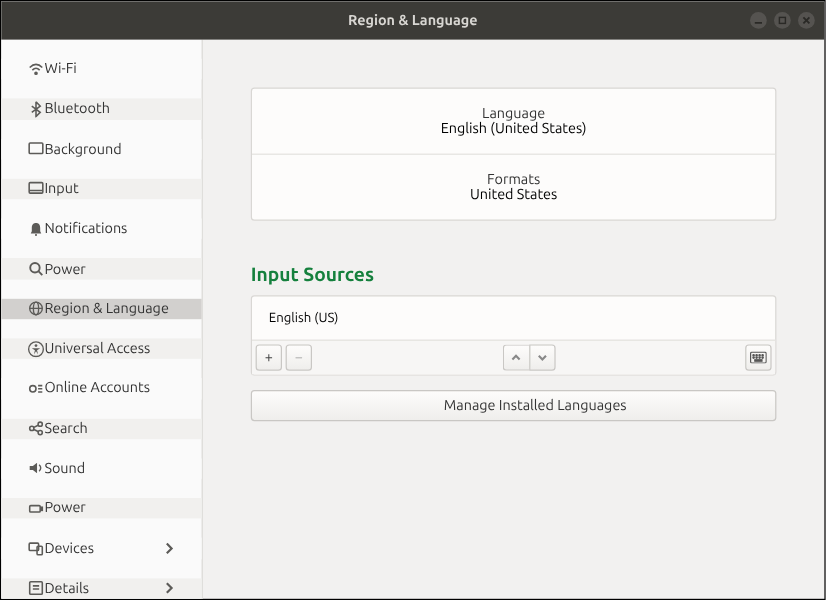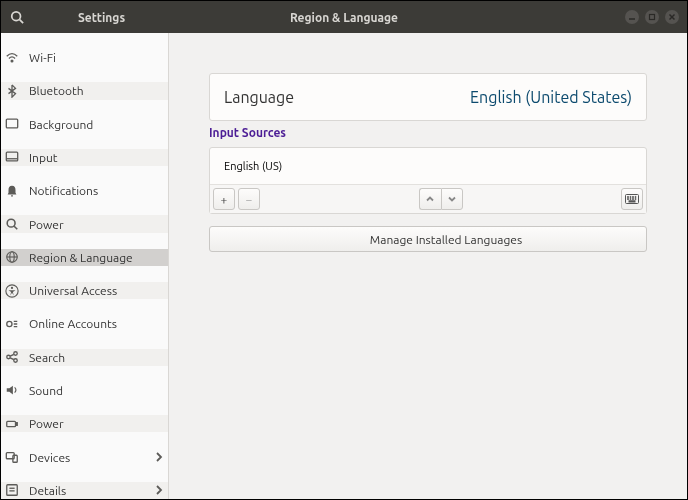--- a/index.html
+++ b/index.html
@@ -8,65 +8,53 @@
 .tb-left { width: 168px; display: flex; align-items: center; }
 .tb-search { width: 32px; display: flex; justify-content: center; }
 .tb-sep { width: 1px; height: 100%; background: #2a2926; }
 .tb-left-label { flex: 1; text-align: center; font-weight: 600; color: #d8d6d2; }
 .tb-title { position: absolute; left: 0; right: 0; text-align: center; font-weight: 700; color: #d8d6d2; pointer-events:none; font-size:12px;}
 .tb-ctrls { position: absolute; right: 8px; display: flex; gap: 6px; }
 .tb-ctrl { width: 14px; height: 14px; border-radius: 50%; background: #555350; display: flex; align-items: center; justify-content: center; }
 
 .main { flex: 1; display: flex; min-height: 0; }
 .sidebar { width: 168px; background: #fafafa; border-right: 1px solid #d9d7d4; display: flex; flex-direction: column; font-size: 12px; color: #333; }
-.sb-item { height: 29px; display: flex; align-items: center; padding: 0 4px; gap: 10px; cursor: default; margin-top: 16px; }
+.sb-item { height: 29px; display: flex; align-items: center; padding: 0 22px; gap: 0; cursor: default; margin-top: 16px; }
 .sb-item:nth-child(odd){ background:#fafafa; }
 .sb-item:nth-child(even){ background:#f1f0ee; }
 .sb-item.selected { background: #d2d0ce; }
 .sb-icon { width: 14px; height: 14px; display: flex; align-items: center; justify-content: center; color: #5c5b58; }
 .sb-label { flex: 1; }
 .sb-chev { color: #5c5b58; }
 
 .content { flex: 1; padding: 16px 40px; overflow: auto; }
 .card { background: #fdfcfb; border: 1px solid #d9d7d4; border-radius: 3px; margin-top: 24px; }
-.row { display: flex; justify-content: space-between; align-items: center; padding: 14px 14px; font-size: 16px; color: #333; }
+.row { display: flex; justify-content: space-between; align-items: center; padding: 14px 14px; font-size: 12px; color: #333; flex-direction: column; }
 .row + .row { border-top: 1px solid #e3e1de; }
-.row-val { color: #0c4a6e; }
-
-.section-h { font-size: 12px; font-weight: 700; color: #4c1d95; margin-top: 5px; margin-bottom: 8px; }
+.row-val { color: #000000; }
+
+.section-h { font-size: 16px; font-weight: 700; color: #15803d; margin-top: 36px; margin-bottom: 8px; }
 .inputsrc { background: #fdfcfb; border: 1px solid #d9d7d4; border-radius: 3px; }
 .is-row { padding: 12px 14px; font-size: 11px; }
 .is-toolbar { border-top: 1px solid #e3e1de; background: #f7f6f5; padding: 3px; display: flex; align-items: center; gap: 3px; }
 .tbtn { width: 22px; height: 22px; background: linear-gradient(#fdfcfb,#efeeec); border: 1px solid #c9c7c4; border-radius: 3px; display: flex; align-items: center; justify-content: center; font-size: 12px; color: #444; }
 .tbtn.disabled { color: #aaa; }
 .spacer { flex: 1; }
 .updown { display: flex; }
 .updown .tbtn:first-child { border-radius: 3px 0 0 3px; border-right: none; }
 .updown .tbtn:last-child { border-radius: 0 3px 3px 0; }
 
 .manage { margin-top: 12px; width: 100%; height: 26px; background: linear-gradient(#fdfcfb,#efeeec); border: 1px solid #c9c7c4; border-radius: 3px; font-size: 12px; color: #333; display: flex; align-items: center; justify-content: center; padding-left: 36px; }
 
 svg { display: block; }
 </style>
 </head>
 <body>
 
 <div class="titlebar">
-  <div class="tb-left">
-    <div class="tb-search">
-      <span>
-        <svg width="14" height="14" viewBox="0 0 16 16" fill="none" stroke="#d8d6d2" stroke-width="2">
-            <circle cx="7" cy="7" r="5"></circle>
-            <line x1="11" y1="11" x2="15" y2="15"></line>
-          </svg>
-      </span>
-    </div>
-    <div class="tb-sep"></div>
-    <div class="tb-left-label">Settings</div>
-  </div>
   <div class="tb-title">Region &amp; Language</div>
   <div class="tb-ctrls">
     <div class="tb-ctrl">
         <svg width="8" height="8">
           <line x1="1" y1="6" x2="7" y2="6" stroke="#2a2926" stroke-width="1.5"></line>
         </svg>
       </div>
     <div class="tb-ctrl">
         <svg width="8" height="8">
           <rect x="1.5" y="1.5" width="5" height="5" fill="none" stroke="#2a2926" stroke-width="1.2"></rect>
@@ -224,20 +212,24 @@
           </svg>
         </span>
     </div>
   </div>
 
   <div class="content">
     <div class="card">
       <div class="row">
         <span>Language</span>
         <span class="row-val">English (United States)</span>
+      </div>
+      <div class="row">
+        <span>Formats</span>
+        <span class="row-val">United States</span>
       </div>
     </div>
 
     <div class="section-h">Input Sources</div>
 
     <div class="inputsrc">
       <div class="is-row">
         <span>English (US)</span>
       </div>
       <div class="is-toolbar">

